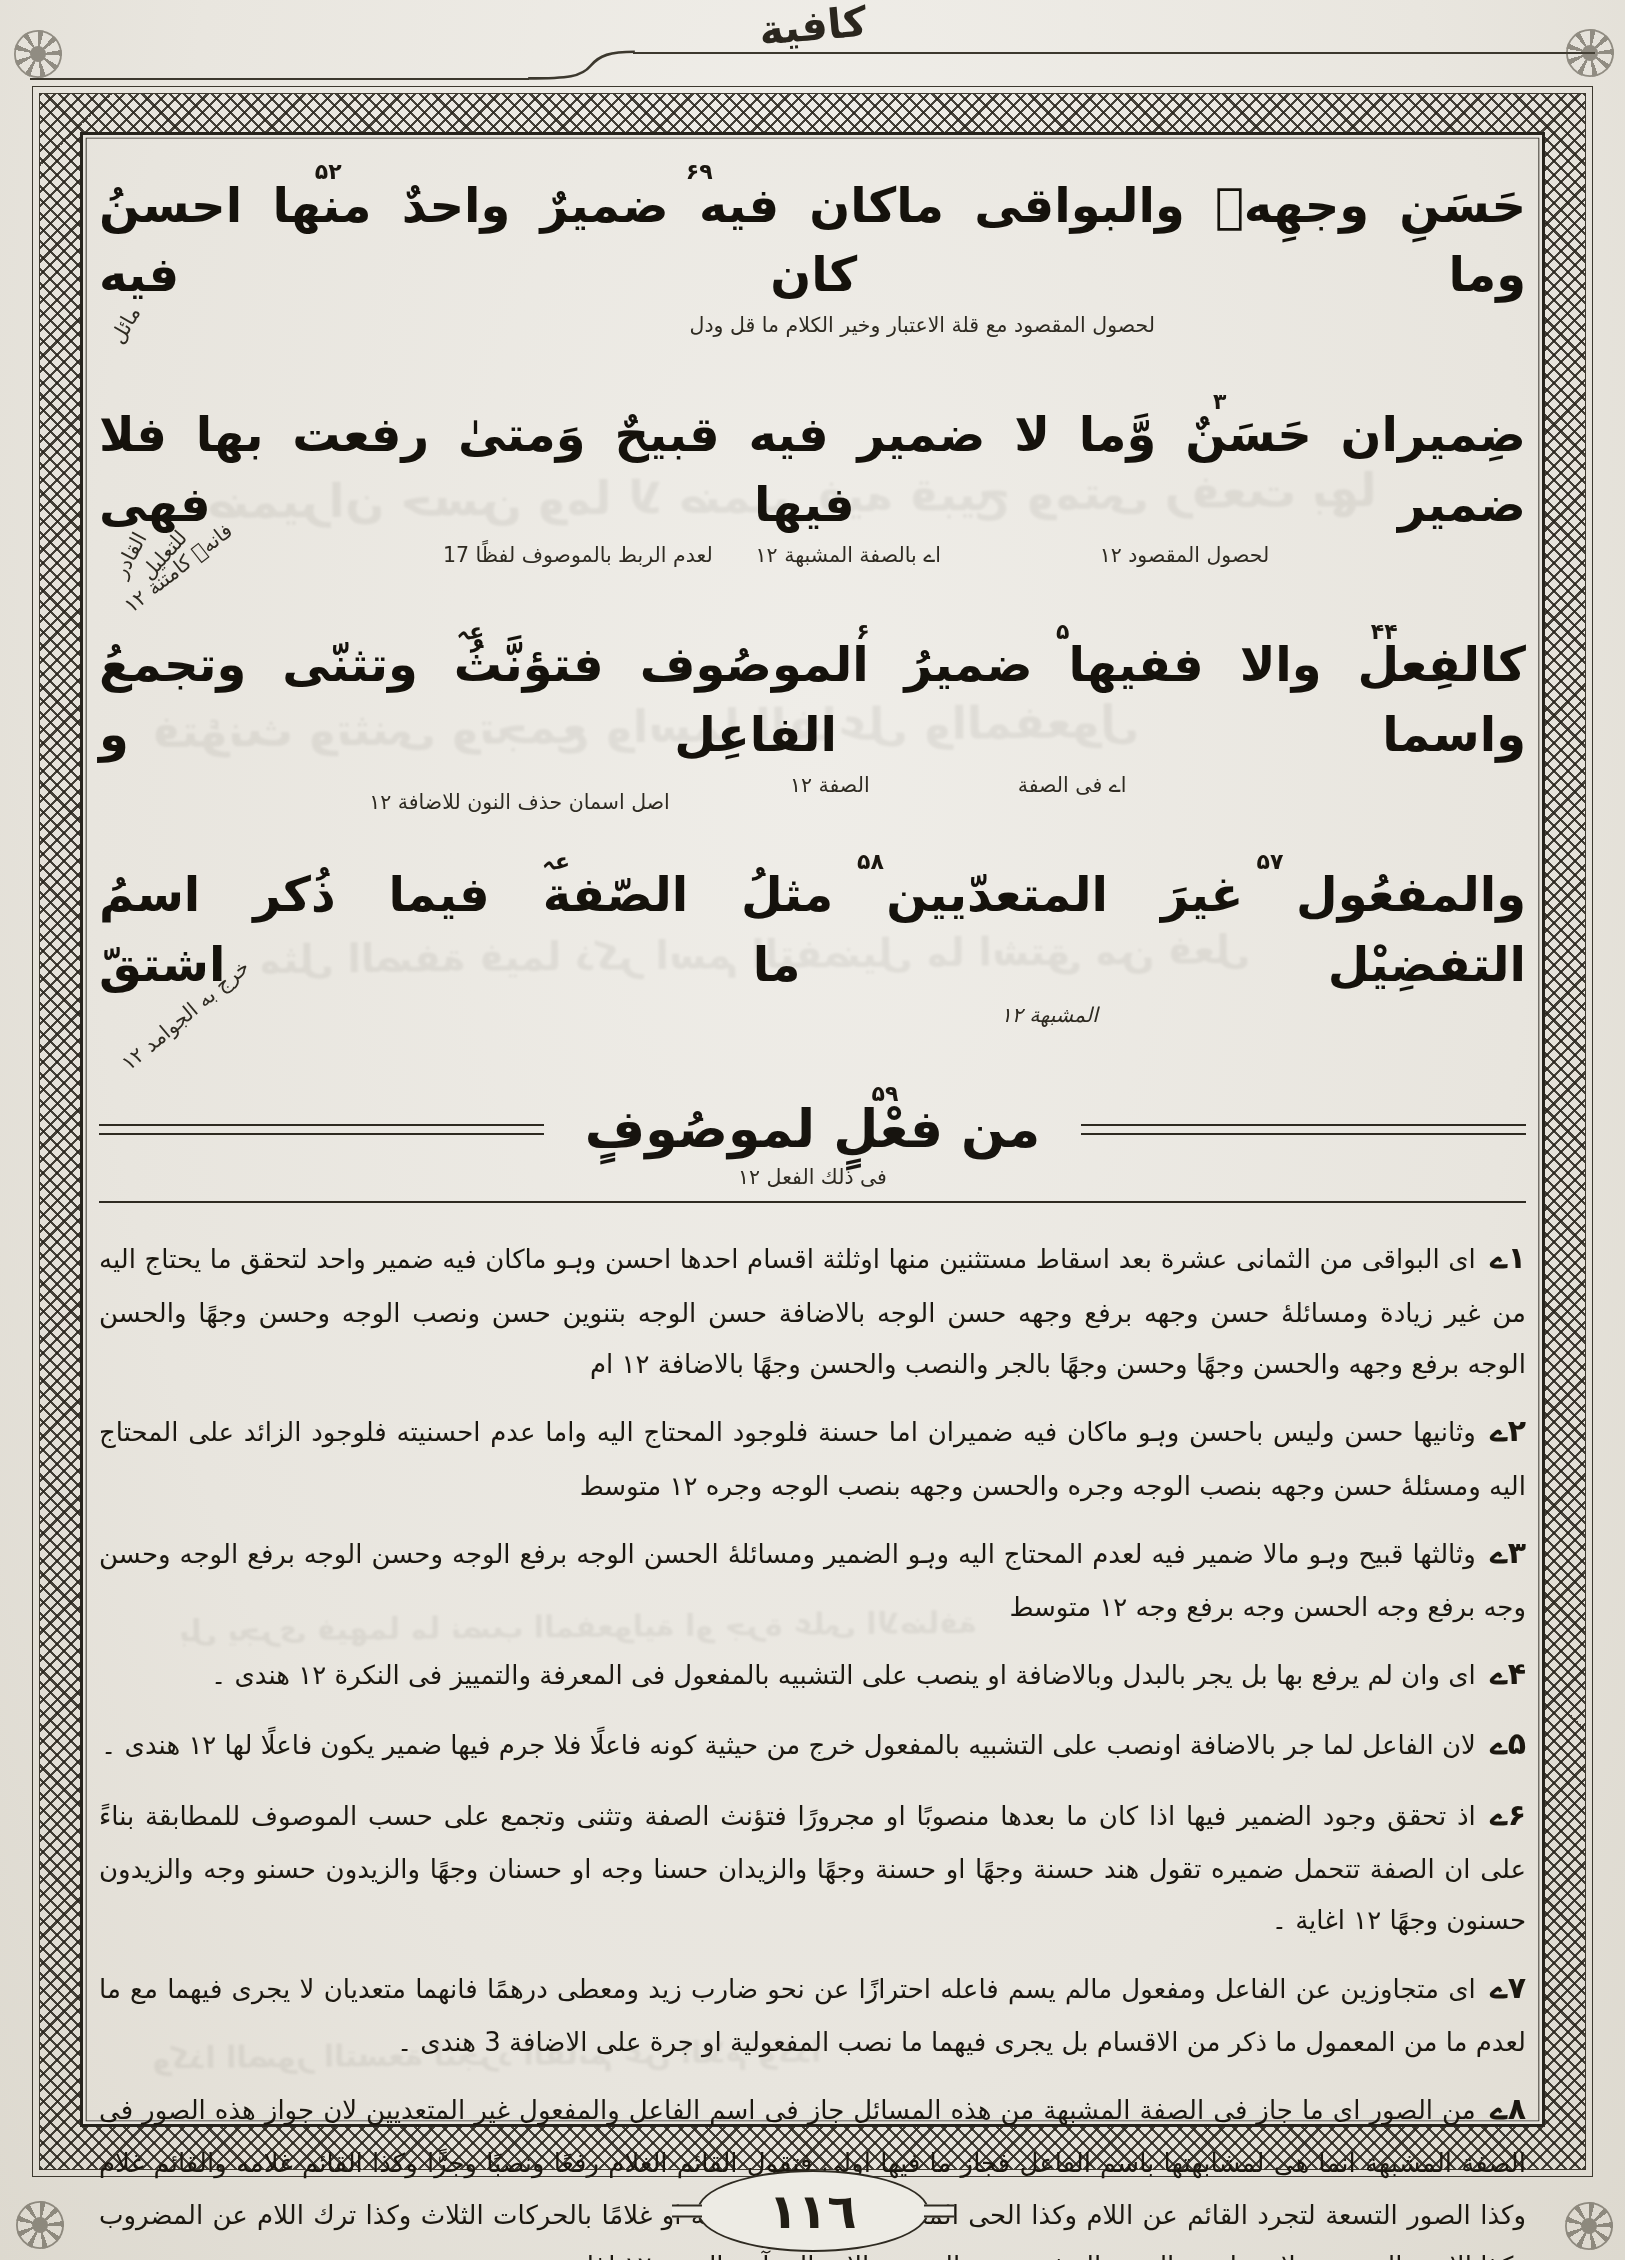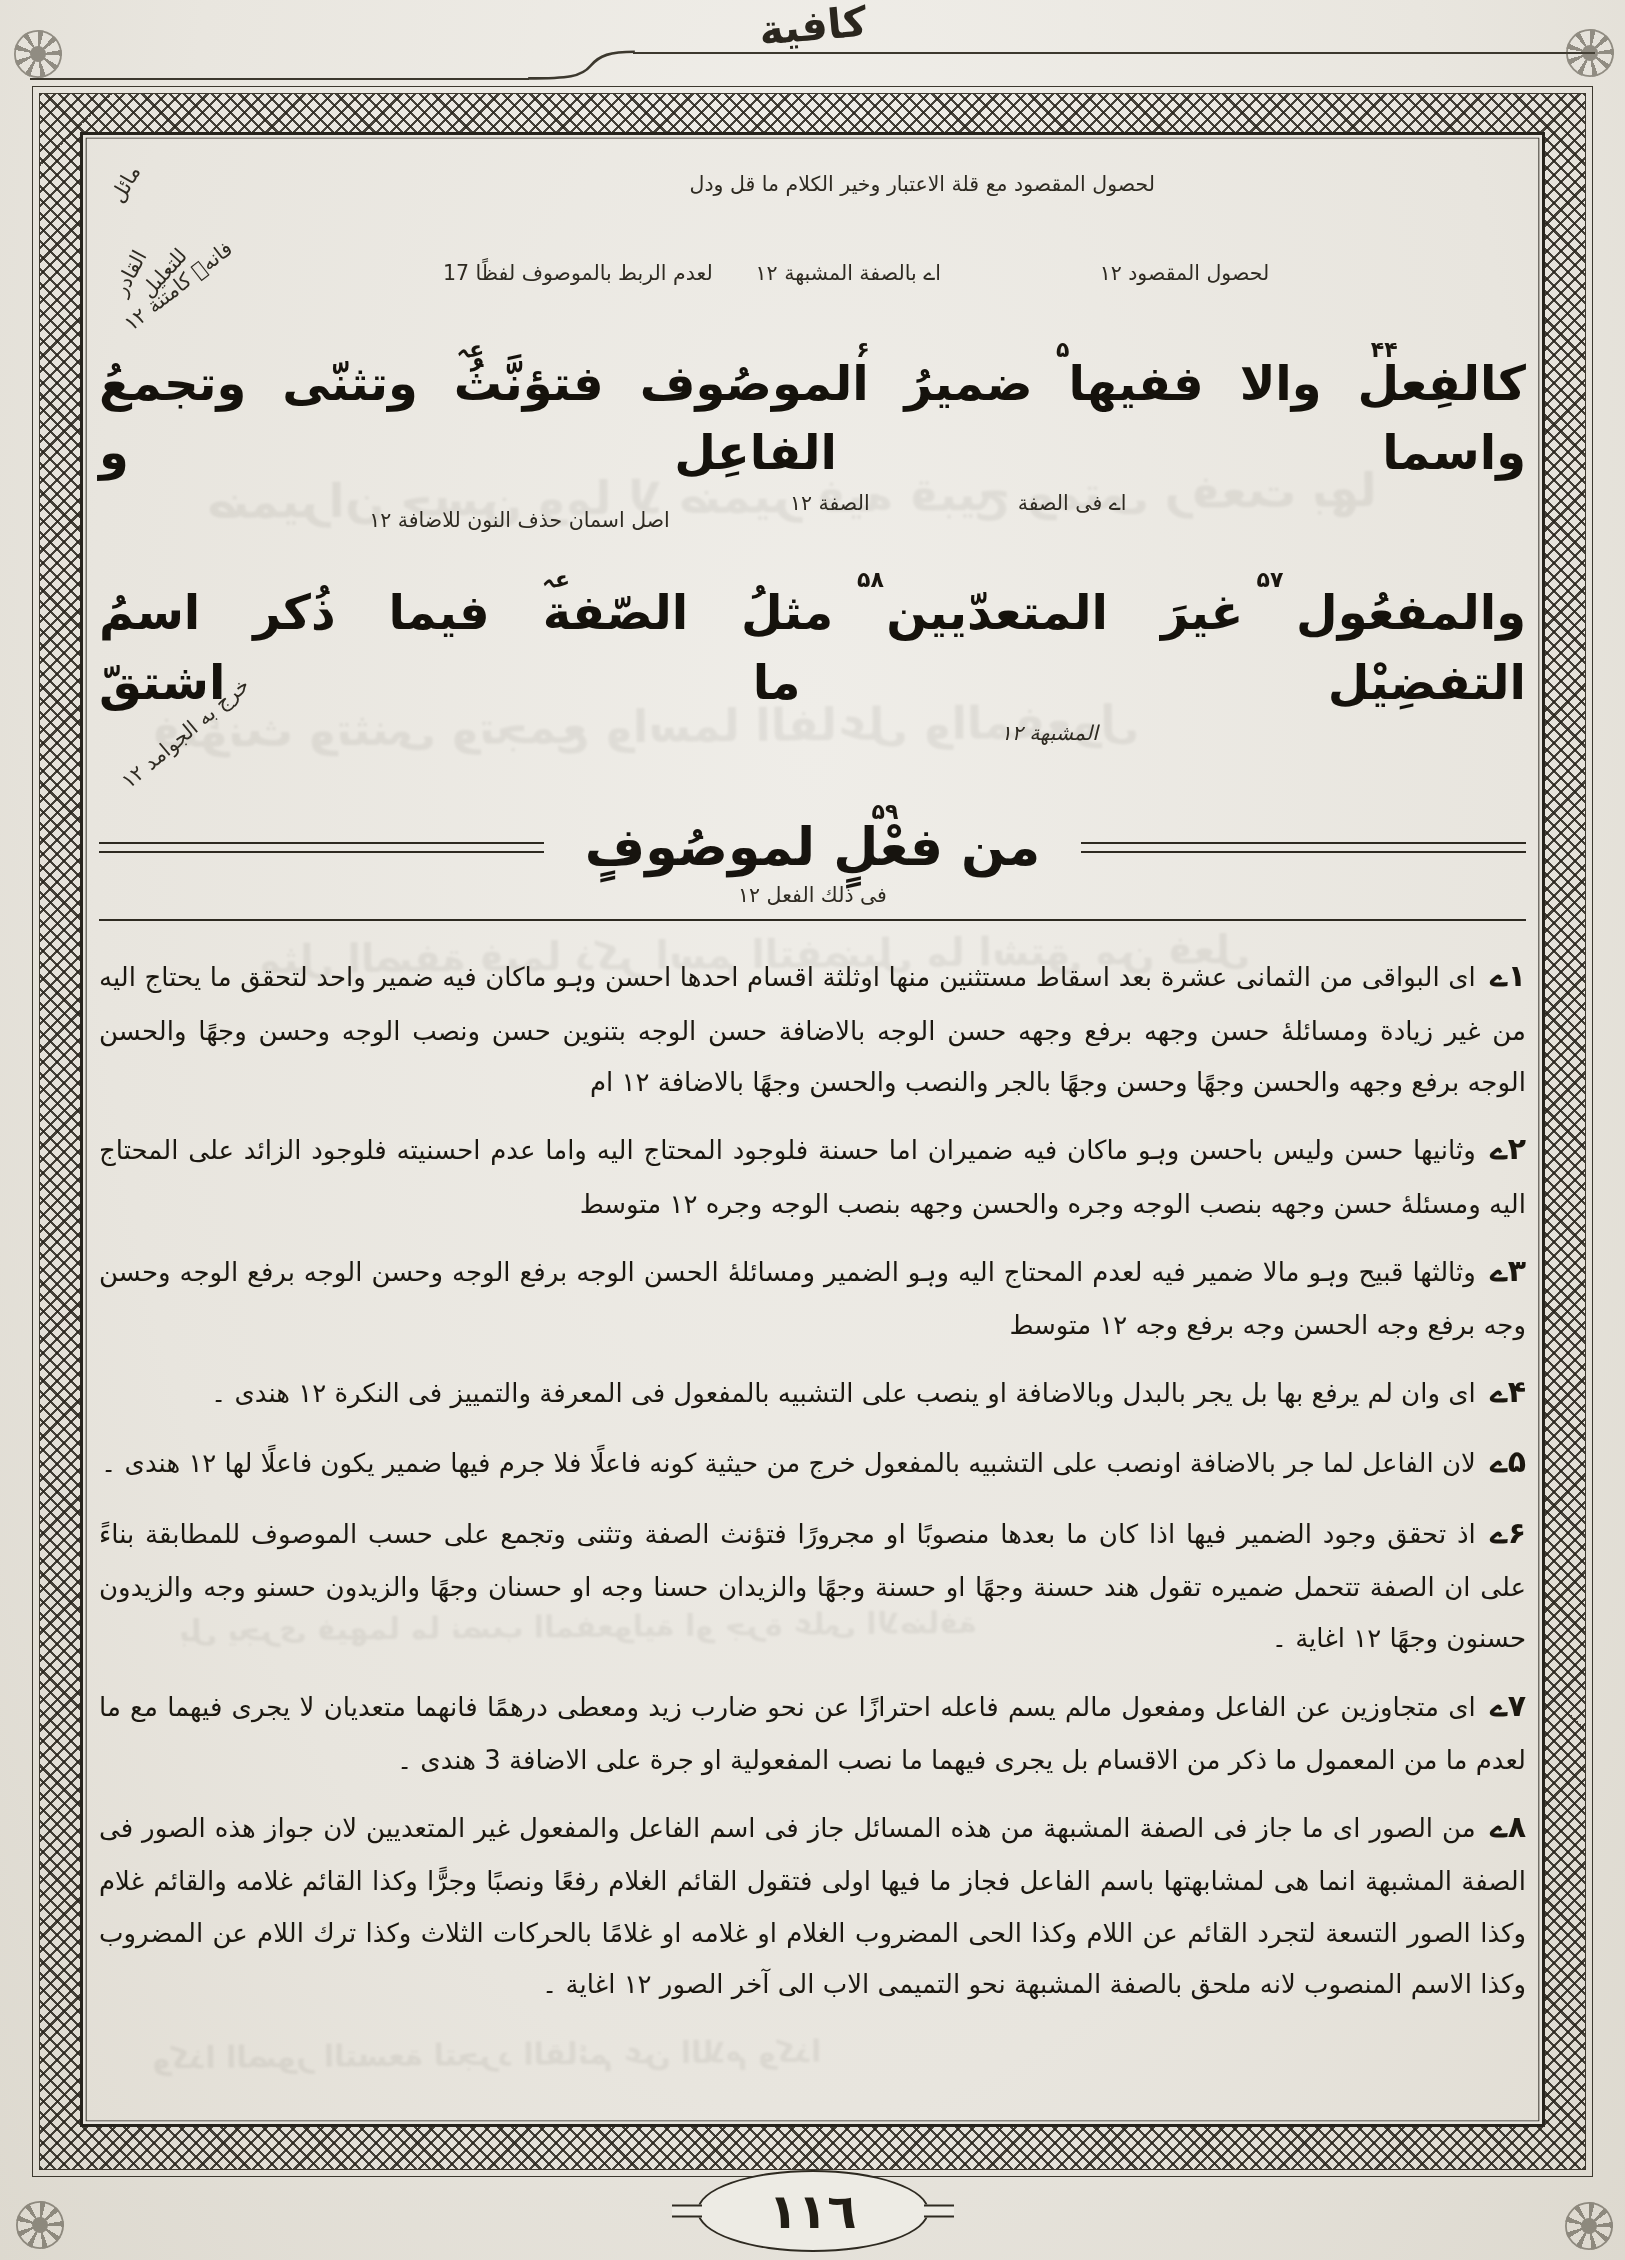--- a/index.html
+++ b/index.html
@@ -105,26 +105,28 @@
       <div id="ghost-layer">
           <div class="ghost" style="top: 321px; left: 107px; font-size: 46px;">ضميران حسن وما لا ضمير فيه قبيح ومتى رفعت بها</div>
           <div class="ghost" style="top: 552px; left: 53px; font-size: 45px;">فتؤنث وتثنى وتجمع واسما الفاعل والمفعول</div>
           <div class="ghost" style="top: 784px; left: 160px; font-size: 39px;">مثل الصفة فيما ذكر اسم التفضيل ما اشتق من فعل</div>
           <div class="ghost" style="top: 1461px; left: 80px; font-size: 30px;">بل يجرى فيهما ما نصب المفعولية او جرة على الاضافة</div>
           <div class="ghost" style="top: 1889px; left: 53px; font-size: 30px;">وكذا الصور التسعة لتجرد القائم عن اللام وكذا</div>
         </div>
 
       <div id="matn-section">
           <div class="matn-block first">
+            <div class="matn-line">حَسَنِ وجهِهٖ والبواقى ماكان فيه ضميرٌ واحدٌ منها احسنُ وما كان فيه<span class="mark" style="right: 83%;">۵۲</span><span class="mark" style="right: 57%;">۶۹</span></div>
             <div class="gloss-row">
               <span class="gloss" style="right: 26%;">لحصول المقصود مع قلة الاعتبار وخير الكلام ما قل ودل</span>
               <span class="gloss" style="left: 0.5%; transform: rotate(-60deg);">مائل</span>
             </div>
           </div>
           <div class="matn-block">
+            <div class="matn-line">ضِميران حَسَنٌ وَّما لا ضمير فيه قبيحٌ وَمتىٰ رفعت بها فلا ضمير فيها فهى<span class="mark" style="right: 21%;">۳</span></div>
             <div class="gloss-row">
               <span class="gloss" style="right: 18%; margin-left: 7px;">لحصول المقصود ۱۲</span>
               <span class="gloss" style="right: 41%;">اے بالصفة المشبهة ۱۲</span>
               <span class="gloss" style="right: 57%;">لعدم الربط بالموصوف لفظًا 17</span>
               <span class="gloss" style="left: 2.5%; transform: rotate(-48deg);">للتعليل</span>
               <span class="gloss" style="left: 0.5%; transform: rotate(-62deg);">القادر</span>
               <span class="gloss" style="left: 1%; top: 14.3px; transform: rotate(-38deg);">فانهٖ كامتنة ۱۲</span>
             </div>
           </div>
           <div class="matn-block">

